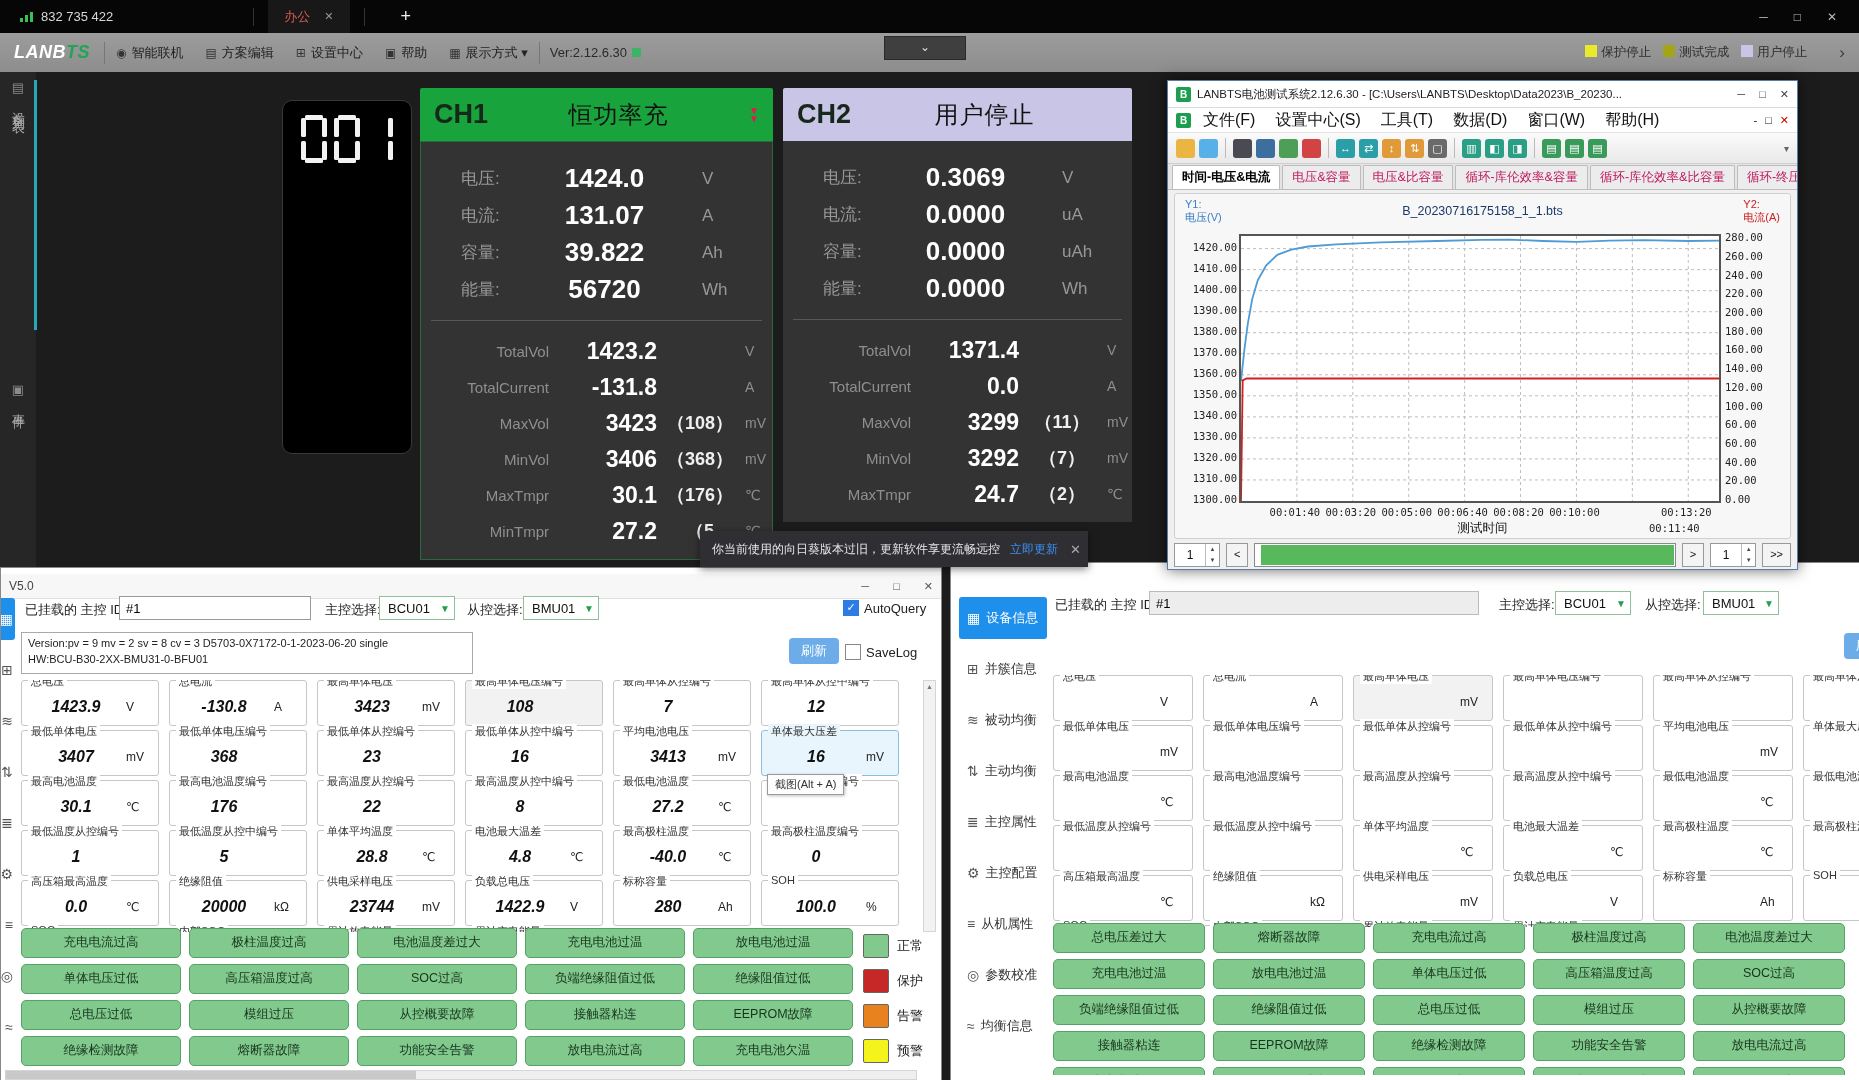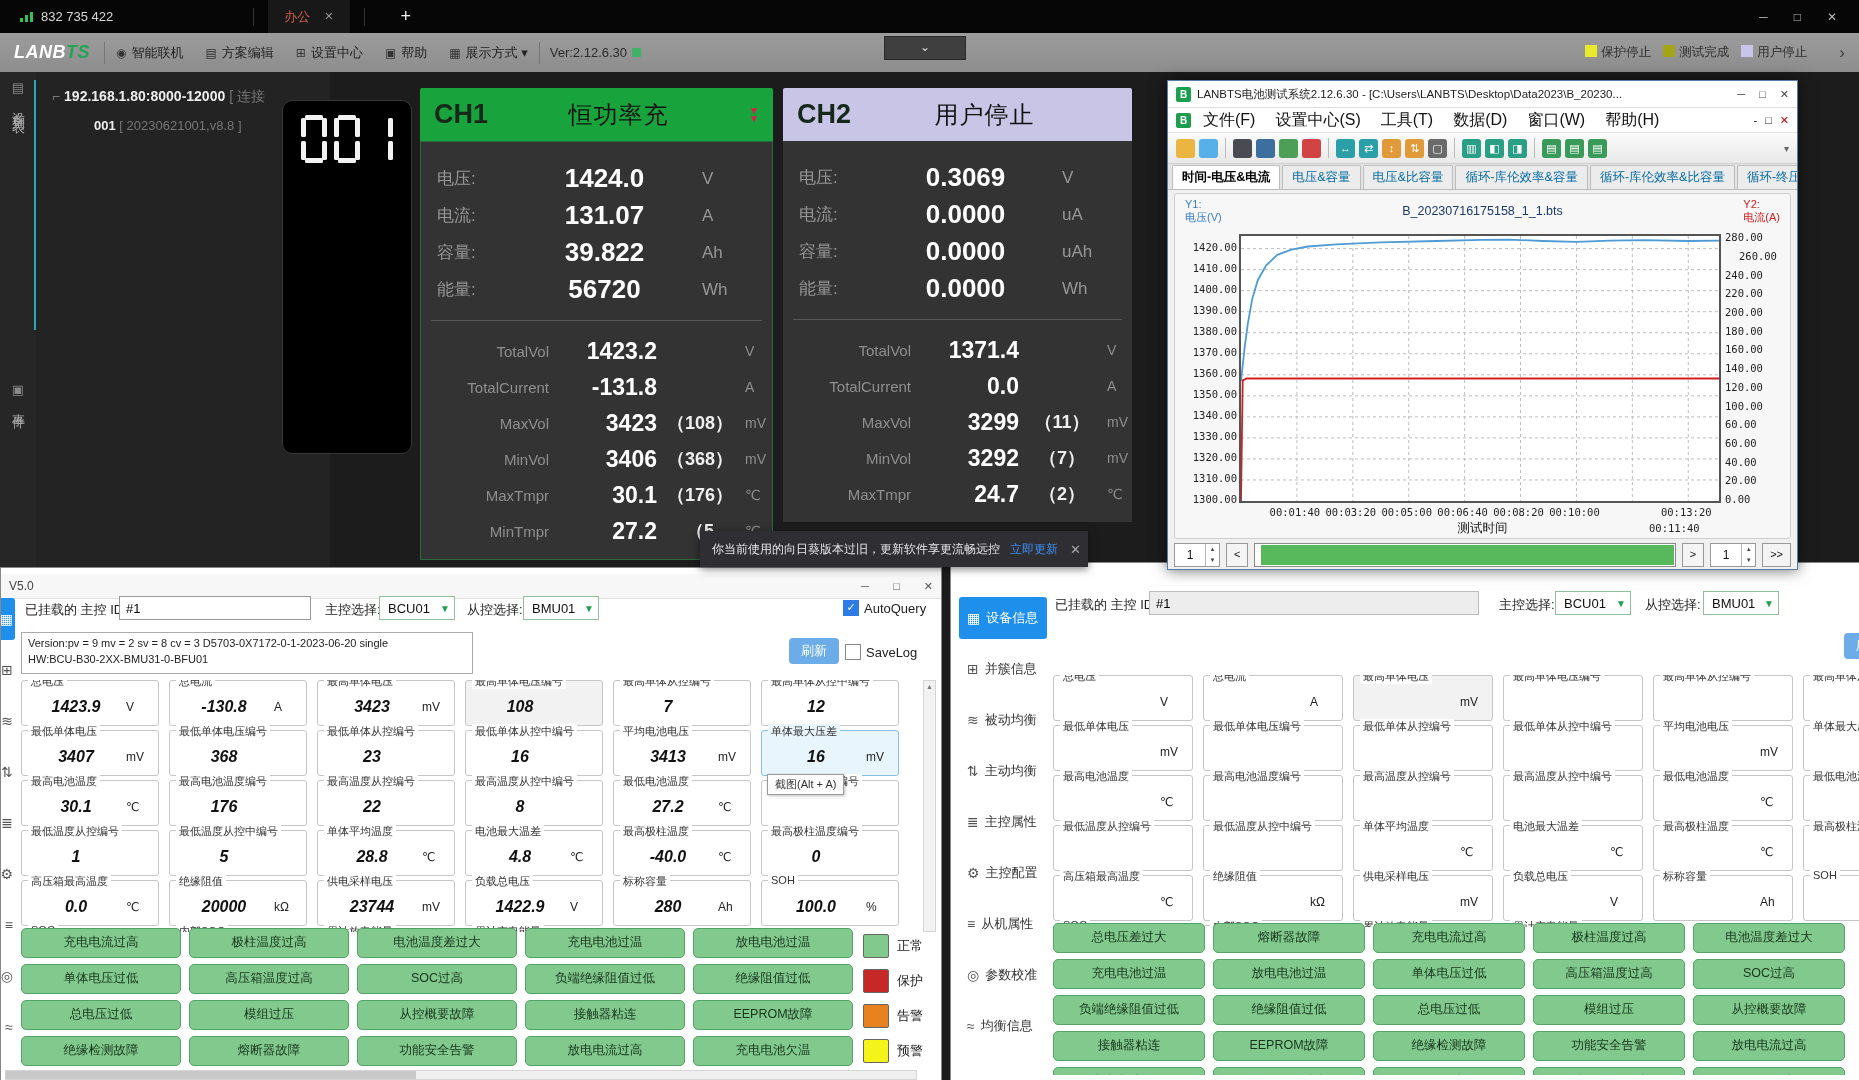--- a/index.html
+++ b/index.html
@@ -52,21 +52,21 @@
   .seg{position:absolute;background:#f2f2f2;border-radius:1.5px;}
   
   .chtab{position:absolute;top:88px;height:18px;z-index:2;border-radius:2px 2px 0 0;}
   .chpanel{position:absolute;top:88px;z-index:3;}
   .chhead{height:53px;display:flex;align-items:center;padding:0 14px;border-radius:2px 2px 0 0;}
   .chhead .cid{font-size:27px;font-weight:bold;color:#16281a;}
   .chhead .cstat{flex:1;text-align:center;font-size:24px;color:#111;letter-spacing:1px;}
   .chhead .cpg{color:#e8174b;font-size:10px;line-height:8px;text-align:center;cursor:pointer;}
   .chbody{background:#333333;padding:18px 0 10px 0;}
   .mrow{display:grid;grid-template-columns:86px 1fr 70px;align-items:center;height:37px;}
-  .mrow .ml{color:#979797;font-size:17px;padding-left:16px;}
+  .mrow .ml{color:#979797;font-size:17px;padding-left:40px;}
   .mrow .mv{color:#fff;font-size:26px;font-weight:bold;text-align:center;}
   .mrow .mu{color:#979797;font-size:17px;}
   .chdiv{height:1px;background:#585858;margin:12px 10px;}
   .trow{display:grid;grid-template-columns:128px 108px 86px 1fr;align-items:center;height:36px;}
   .trow .tl{color:#8f8f8f;font-size:15px;text-align:right;}
   .trow .tv{color:#fff;font-size:23px;font-weight:bold;text-align:right;}
   .trow .tx{color:#efefef;font-size:18px;font-weight:bold;text-align:center;}
   .trow .tu{color:#8f8f8f;font-size:14px;padding-left:2px;}
   
   #chartwin{left:1167px;top:80px;width:629px;height:488px;background:#f0f0f0;border:1px solid #5a7ca8;
@@ -77,21 +77,21 @@
   .wbtns{display:flex;gap:14px;color:#444;font-size:11px;}
   #cw-menu{height:24px;background:#fff;display:flex;align-items:center;gap:2px;padding:0 8px;border-bottom:1px solid #e3e3e3;}
   .menu-item{padding:0 10px;font-size:16px;cursor:pointer;}
   #cw-mdi{margin-left:auto;display:flex;gap:8px;font-size:11px;align-items:center;}
   #cw-mdi .mx{color:#c00;font-weight:bold;}
   #cw-tools{height:30px;background:linear-gradient(#fbfbfb,#e9e9e9);display:flex;align-items:center;gap:4px;padding:0 8px;border-bottom:1px solid #cfcfcf;}
   .tool{width:19px;height:19px;border-radius:3px;color:#fff;font-size:11px;text-align:center;line-height:19px;cursor:pointer;}
   .tool-sep{width:1px;height:20px;background:#bbb;margin:0 3px;}
   #cw-tabs{height:25px;display:flex;align-items:flex-end;background:#e4e4e4;padding:0 4px;border-bottom:1px solid #bdbdbd;overflow:hidden;}
   .ctab{padding:3px 9px;font-size:12.5px;background:#ececec;border:1px solid #bdbdbd;border-bottom:none;margin-right:2px;
-        white-space:nowrap;color:#0369a1;cursor:pointer;border-radius:2px 2px 0 0;}
+        white-space:nowrap;color:#be185d;cursor:pointer;border-radius:2px 2px 0 0;}
   .ctab.active{background:#fff;font-weight:bold;color:#000;}
   #cw-chart{position:absolute;left:6px;top:112px;width:615px;height:344px;background:#f7f7f7;border:1px solid #cfcfcf;border-radius:3px;}
   #y1lab{position:absolute;left:10px;top:4px;color:#3b7fc4;font-size:11px;line-height:13px;}
   #y2lab{position:absolute;right:10px;top:4px;color:#cc2020;font-size:11px;line-height:13px;text-align:left;}
   #ctitle{position:absolute;left:0;right:0;top:10px;text-align:center;color:#1a3a6b;font-size:12.5px;}
   #plot{position:absolute;left:64px;top:40px;width:478px;height:265px;background:#fff;border:2px solid #555;}
   .ytick{position:absolute;font-family:"DejaVu Sans Mono",monospace;font-size:10.5px;color:#222;white-space:nowrap;}
   .xtick{position:absolute;font-family:"DejaVu Sans Mono",monospace;font-size:10.5px;color:#222;width:64px;text-align:center;}
   #xlabel{position:absolute;left:0;right:0;top:326px;text-align:center;font-size:12.5px;color:#111;}
   #cw-pager{position:absolute;left:6px;top:462px;width:617px;height:24px;display:flex;align-items:center;gap:6px;}
@@ -234,31 +234,20 @@
         <span class="ric">▤</span>
         <span class="rtxt">设备列表</span>
       </div>
       <div class="rail-tab" style="top: 310px;">
         <span class="ric">▣</span>
         <span class="rtxt">事件</span>
       </div>
     </div>
   <div class="abs" id="rail-accent"></div>
 
-  <div class="abs" id="device-panel">
-    <div id="dev-root">
-      <span class="g">⌐</span>
-      <b>192.168.1.80:8000-12000</b>
-      <span class="g">[ 连接</span>
-    </div>
-    <div id="dev-child">
-      <b>001</b>
-      <span class="g">[ 20230621001,v8.8 ]</span>
-    </div>
-  </div>
 
   <div class="abs" id="seg-panel">
     <div id="seg-digits">
         <div class="dig">
           <i class="seg" style="left: 4px; top: 0px; width: 18px; height: 5px;"></i>
           <i class="seg" style="left: 21px; top: 3px; width: 5px; height: 19px;"></i>
           <i class="seg" style="left: 21px; top: 26px; width: 5px; height: 19px;"></i>
           <i class="seg" style="left: 4px; top: 43px; width: 18px; height: 5px;"></i>
           <i class="seg" style="left: 0px; top: 26px; width: 5px; height: 19px;"></i>
           <i class="seg" style="left: 0px; top: 3px; width: 5px; height: 19px;"></i>
@@ -507,21 +496,21 @@
           <span class="ytick" style="right: 553px; top: 172.81px;">1360.00</span>
           <span class="ytick" style="right: 553px; top: 193.841px;">1350.00</span>
           <span class="ytick" style="right: 553px; top: 214.873px;">1340.00</span>
           <span class="ytick" style="right: 553px; top: 235.905px;">1330.00</span>
           <span class="ytick" style="right: 553px; top: 256.937px;">1320.00</span>
           <span class="ytick" style="right: 553px; top: 277.968px;">1310.00</span>
           <span class="ytick" style="right: 553px; top: 299px; margin-left: 16px;">1300.00</span>
         </div>
         <div id="yticks2">
           <span class="ytick" style="left: 550px; top: 37.2716px;">280.00</span>
-          <span class="ytick" style="left: 564px; top: 55.9665px;">260.00</span>
+          <span class="ytick" style="left: 550px; top: 55.9665px;">260.00</span>
           <span class="ytick" style="left: 550px; top: 74.6614px;">240.00</span>
           <span class="ytick" style="left: 550px; top: 93.3563px;">220.00</span>
           <span class="ytick" style="left: 550px; top: 112.051px;">200.00</span>
           <span class="ytick" style="left: 550px; top: 130.746px;">180.00</span>
           <span class="ytick" style="left: 550px; top: 149.441px;">160.00</span>
           <span class="ytick" style="left: 550px; top: 168.136px;">140.00</span>
           <span class="ytick" style="left: 550px; top: 186.831px;">120.00</span>
           <span class="ytick" style="left: 550px; top: 205.526px;">100.00</span>
           <span class="ytick" style="left: 550px; top: 224.22px;">60.00</span>
           <span class="ytick" style="left: 550px; top: 242.915px;">60.00</span>

